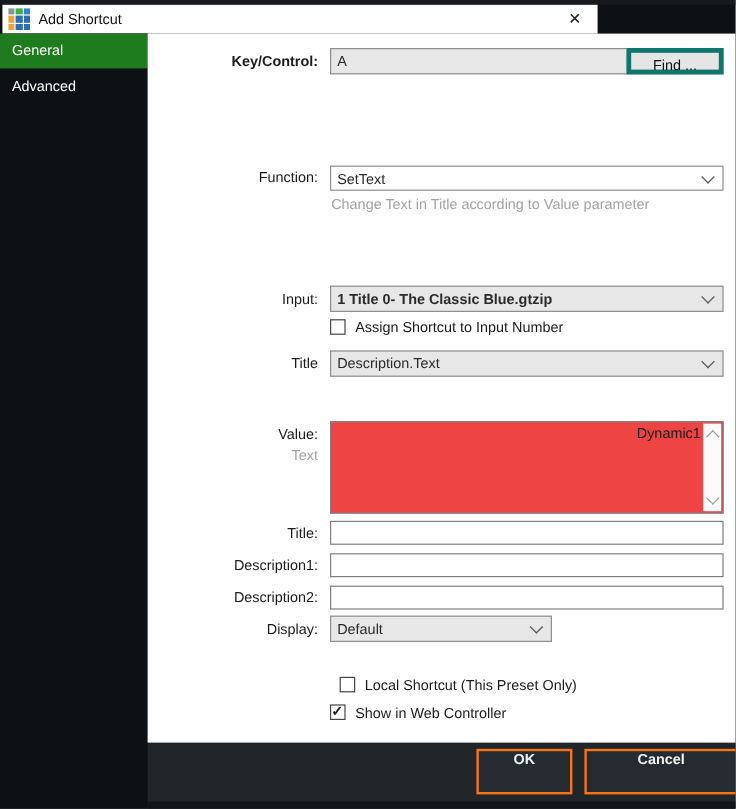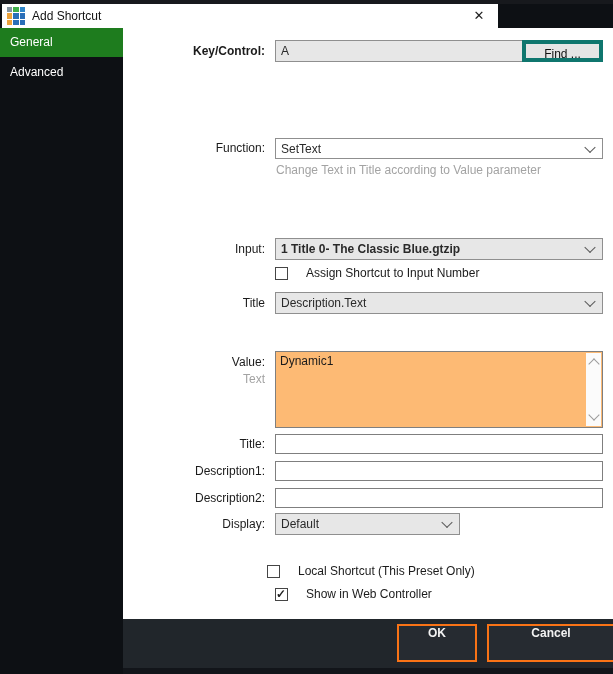--- a/index.html
+++ b/index.html
@@ -45,32 +45,32 @@
     border-left:1px solid #5a5a5a;border-bottom:1px solid #5a5a5a;
     transform:translateY(-70%) rotate(-45deg);}
 
   .btn-find{position:absolute;box-sizing:border-box;height:22px;background:#e5e5e5;
     border:4px solid #0f766e;text-align:center;line-height:20px;font-size:12px;color:#111;cursor:pointer;}
 
   .tinput{position:absolute;box-sizing:border-box;height:20px;background:#fff;
     border:1px solid #7f7f7f;padding:0 4px;font-size:12px;color:#1b1b1b;
     font-family:"Liberation Sans", sans-serif;outline:none;}
 
-  .tarea{position:absolute;box-sizing:border-box;background:#fdba74;border:1px solid #7f7f7f;}
+  .tarea{position:absolute;box-sizing:border-box;background:#ef4444;border:1px solid #7f7f7f;text-align:right;}
   .tarea-text{position:absolute;left:4px;top:2px;right:18px;font-size:12px;color:#1b1b1b;white-space:pre-wrap;}
   .vscroll{position:absolute;top:1px;bottom:1px;right:1px;width:15px;background:#fbfbfb;}
   .vchev{position:absolute;left:50%;width:7px;height:7px;
     border-left:1px solid #9c9c9c;border-bottom:1px solid #9c9c9c;}
   .vchev.up{top:7px;transform:translateX(-50%) rotate(135deg);}
   .vchev.down{bottom:7px;transform:translateX(-50%) rotate(-45deg);}
 
   .helper{position:absolute;color:#a3a3a3;font-size:12px;}
   .sublabel{color:#a3a3a3;}
 
-  .cbrow{position:absolute;display:flex;align-items:flex-end;gap:18px;cursor:pointer;}
+  .cbrow{position:absolute;display:flex;align-items:flex-start;gap:8px;cursor:pointer;}
   .cb{position:relative;width:13px;height:13px;box-sizing:border-box;background:#fff;
     border:1px solid #454545;flex:0 0 auto;}
   .cb.checked::after{content:"\2713";position:absolute;left:0px;top:-2px;
     font-size:12px;font-weight:bold;color:#1f1f1f;}
   .cbrow span.cblabel{font-size:12px;color:#1b1b1b;}
 
   
   .footer{left:123px;top:619px;width:490px;height:55px;background:#21262b;}
   .footer .strip{position:absolute;left:0;bottom:0;width:100%;height:6px;background:#12151a;}
   .fbtn{position:absolute;top:5px;height:38px;box-sizing:border-box;background:#262b31;
@@ -158,21 +158,21 @@
 
   <div class="flabel" style="top:460px;line-height:20px;">Description2:</div>
   <input class="tinput" style="left: 152px; top: 460px; width: 328px;" value="">
 
   <div class="flabel" style="top:485px;line-height:22px;">Display:</div>
   <div class="combo" style="left:152px;top:485px;width:185px;">
     <span>Default</span>
     <i class="chev"></i>
   </div>
 
-  <div class="cbrow" style="left:144px;top:536px;">
+  <div class="cbrow" style="left:160px;top:536px;">
     <span class="cb"></span>
     <span class="cblabel">Local Shortcut (This Preset Only)</span>
   </div>
 
   <div class="cbrow" style="left:152px;top:559px;">
     <span class="cb checked"></span>
     <span class="cblabel">Show in Web Controller</span>
   </div>
 
 </div>

